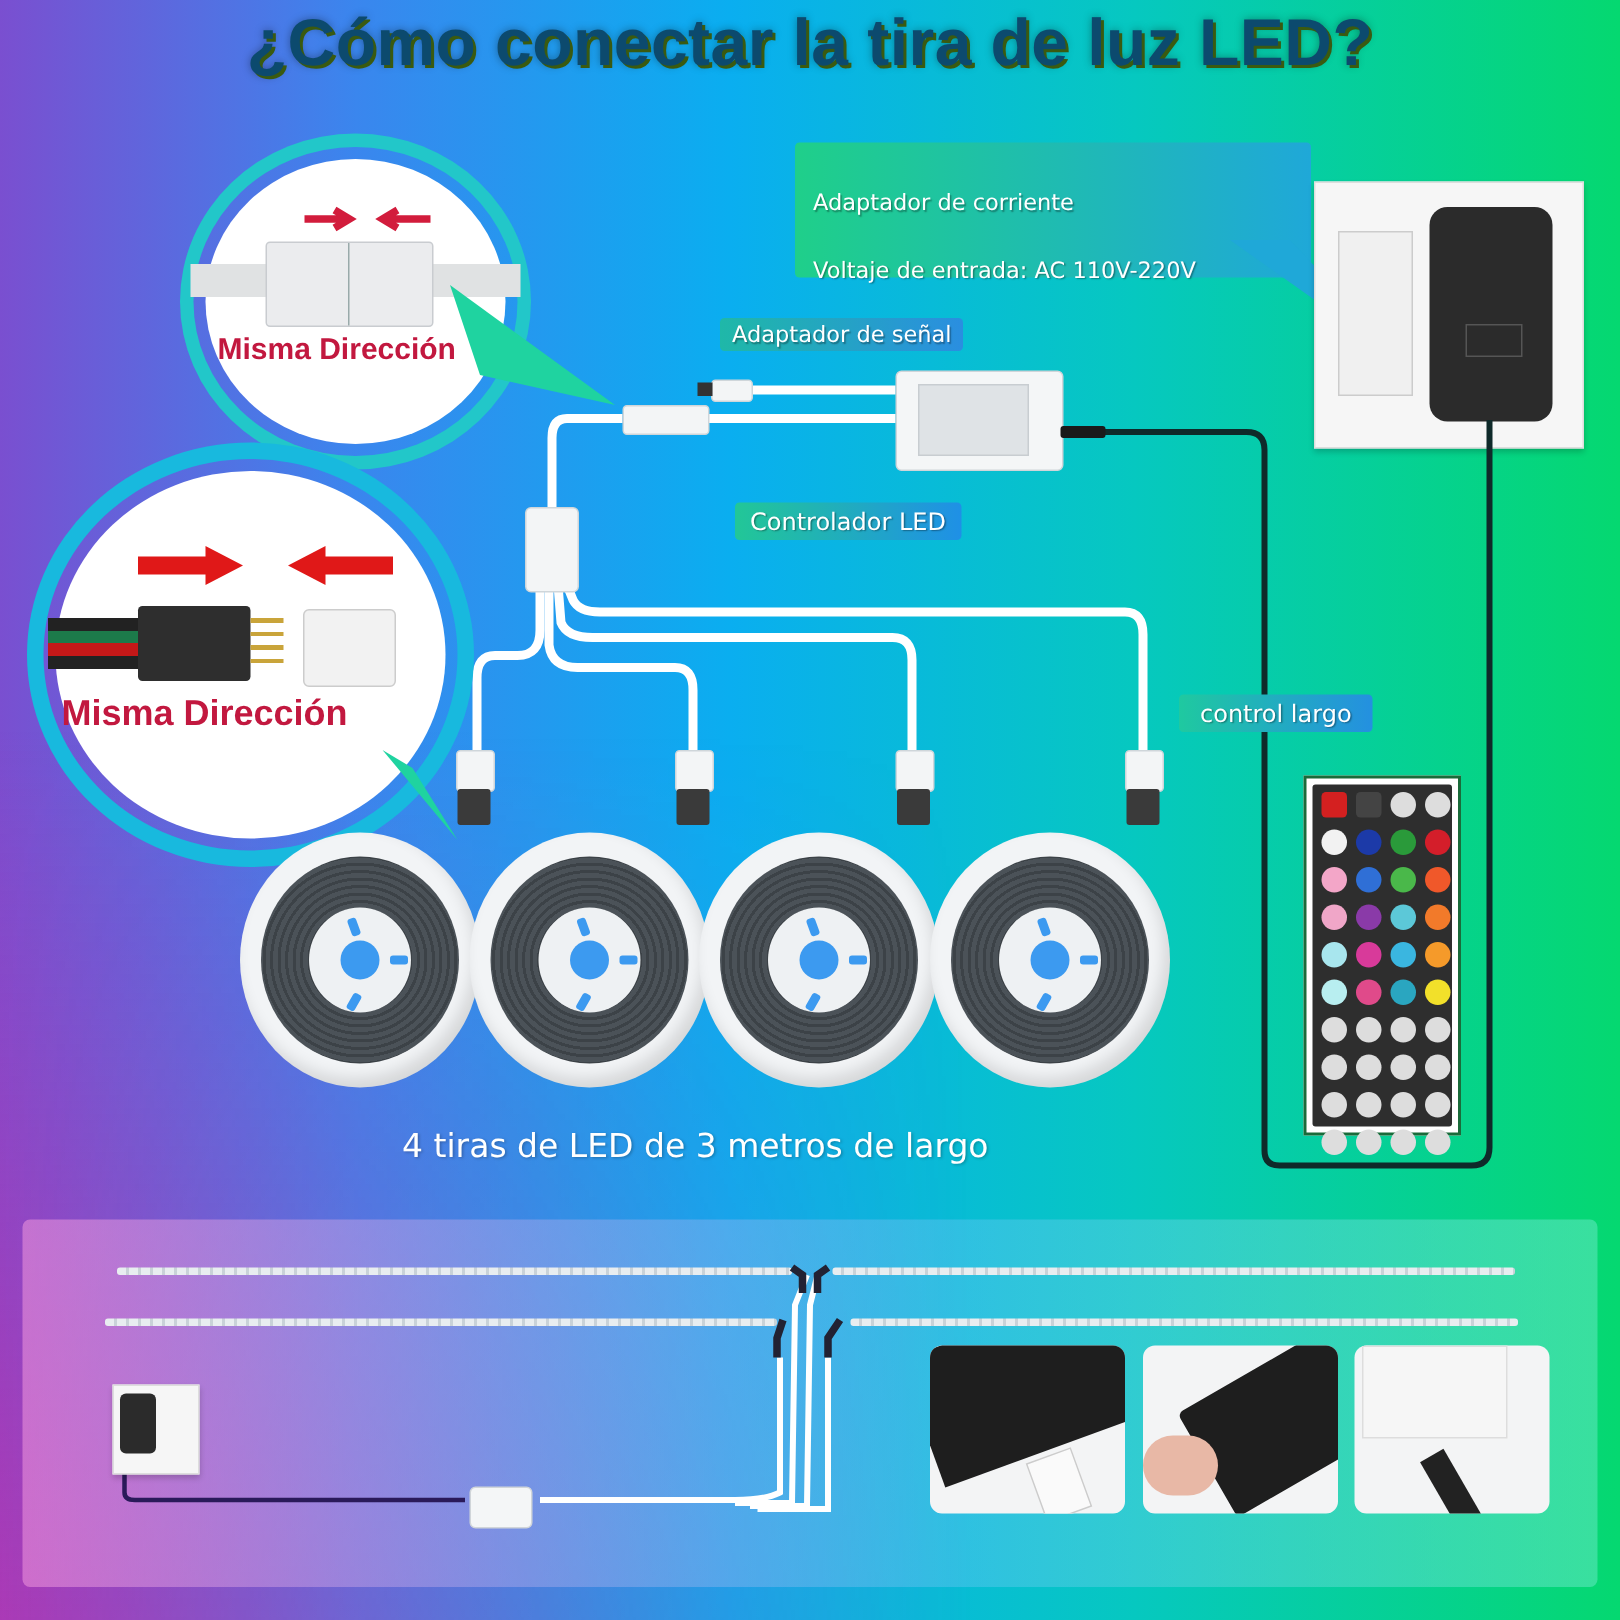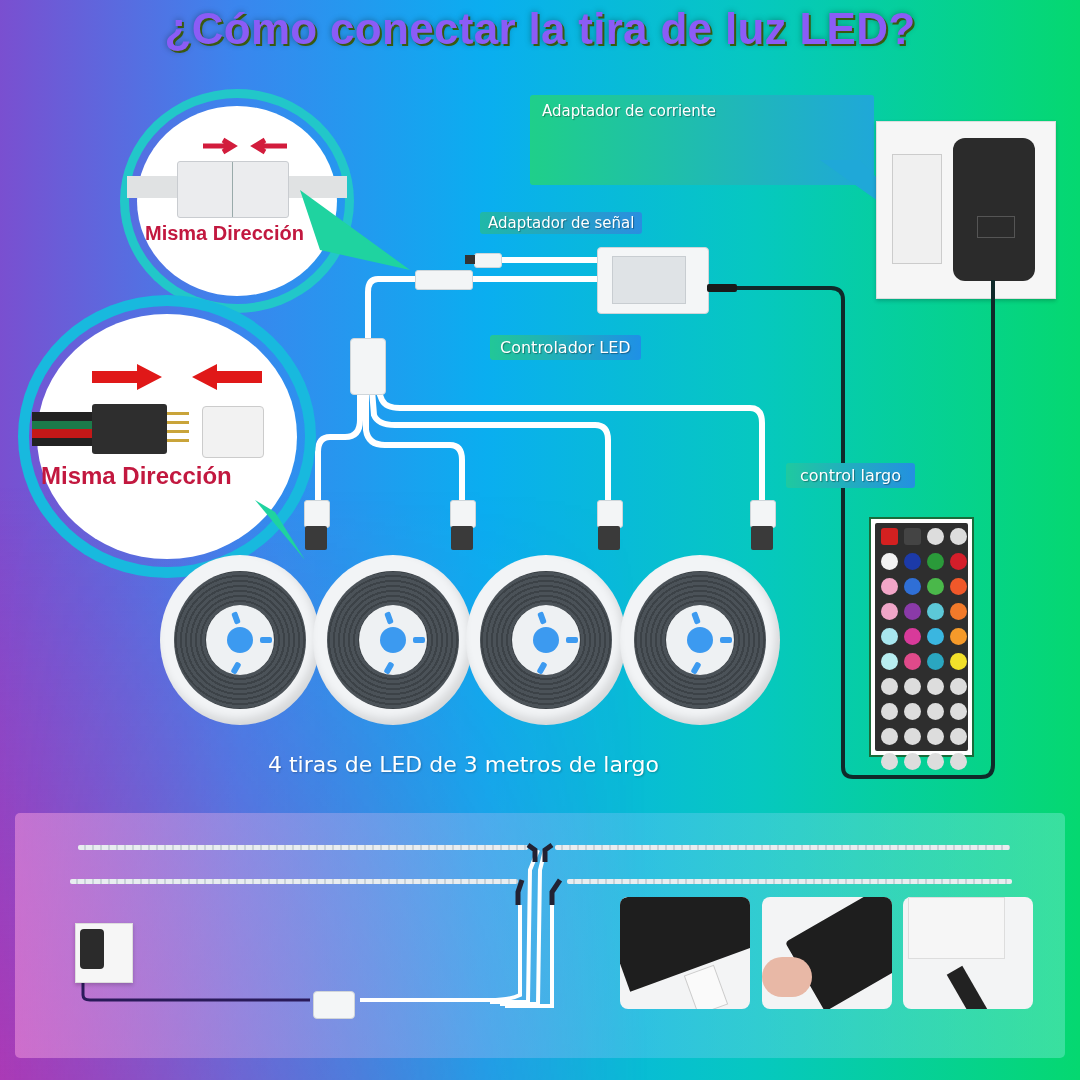--- a/index.html
+++ b/index.html
@@ -6,28 +6,28 @@
   body{width:1080px;height:1080px;overflow:hidden;position:relative;
     font-family:"DejaVu Sans","Liberation Sans",sans-serif;
     background:
       linear-gradient(135deg, rgba(92,102,230,0) 0%, rgba(0,0,0,0) 100%),
       linear-gradient(to right, #7a4fd0 0%, #3a86ee 22%, #0aaef0 45%, #06c8c0 70%, #05d870 100%);}
   .bg-overlay{position:absolute;inset:0;
     background:linear-gradient(to bottom, rgba(0,0,0,0) 0%, rgba(0,0,0,0) 45%, rgba(210,40,160,0.55) 100%);
     -webkit-mask:linear-gradient(to right, #000 0%, rgba(0,0,0,0.4) 35%, rgba(0,0,0,0) 60%);
     mask:linear-gradient(to right, #000 0%, rgba(0,0,0,0.4) 35%, rgba(0,0,0,0) 60%);}
   .title{position:absolute;left:0;right:0;top:4px;text-align:center;
-    font-family:"Liberation Sans",sans-serif;font-weight:bold;font-size:44px;color:#8b5cf6;
+    font-family:"Liberation Sans",sans-serif;font-weight:bold;font-size:44px;color:#0c4a6e;
     text-shadow:2px 2px 0 #3a5a10,0 0 6px rgba(0,0,0,.35);letter-spacing:0.3px;}
   .label-box{position:absolute;color:#fff;font-family:"DejaVu Sans",sans-serif;font-size:15px;
     padding:4px 10px;border-radius:3px;text-shadow:1px 1px 1px rgba(0,0,0,.35);
     background:linear-gradient(to right,#20c796,#1e9ce0);}
   .adapter-box{left:530px;top:95px;width:320px;height:78px;line-height:21px;padding:6px 12px;font-size:15px;
     background:linear-gradient(to right,#1fcf8a,#1fa8d8);}
-  .adapter-box div{white-space:nowrap;}
+  .adapter-box div{white-space:nowrap;margin-top:24px;}
   .bubble{position:absolute;border-radius:50%;background:#fff;border:9px solid transparent;
     background-clip:padding-box;box-shadow:0 0 0 9px #1fd3a0, 0 0 0 11px rgba(255,255,255,.2);}
   .bubble1{left:128px;top:97px;width:200px;height:190px;box-shadow:0 0 0 8px #22c7c9;}
   .bubble2{left:28px;top:305px;width:260px;height:245px;box-shadow:0 0 0 10px #18b9de;}
   .misma{position:absolute;font-family:"Liberation Sans",sans-serif;font-weight:bold;color:#c2183f;white-space:nowrap;}
   .plug-white{position:absolute;background:#f3f5f6;border:1px solid #cfd6da;border-radius:3px;}
   .plug-dark{position:absolute;background:#3a3a3a;border-radius:2px;}
   .reel{position:absolute;width:160px;height:170px;}
   .reel .outer{position:absolute;inset:0;border-radius:50%;background:#f2f4f6;box-shadow:inset -4px -6px 10px rgba(0,0,0,.12);}
   .reel .tape{position:absolute;left:14px;top:16px;right:14px;bottom:16px;border-radius:50%;
@@ -50,20 +50,21 @@
 </style>
 </head>
 <body>
 
 <div class="bg-overlay"></div>
 
 <div class="title">¿Cómo conectar la tira de luz LED?</div>
 
 <div class="label-box adapter-box">
   <div>Adaptador de corriente</div>
+  <div>Voltaje de entrada: AC 110V-220V</div>
 </div>
 
 <svg style="position:absolute;left:820px;top:160px;" width="130" height="90">
   <polygon points="0,0 40,0 120,85" fill="#1fa8d8"></polygon>
 </svg>
 
 <div class="wallplate" style="left:876px;top:121px;width:178px;height:176px;">
   <div style="position:absolute;left:15px;top:32px;width:48px;height:108px;background:#f0f0f0;border:1px solid #ccc;"></div>
 </div>
 <div class="adapter-body" style="left:953px;top:138px;width:82px;height:143px;">

